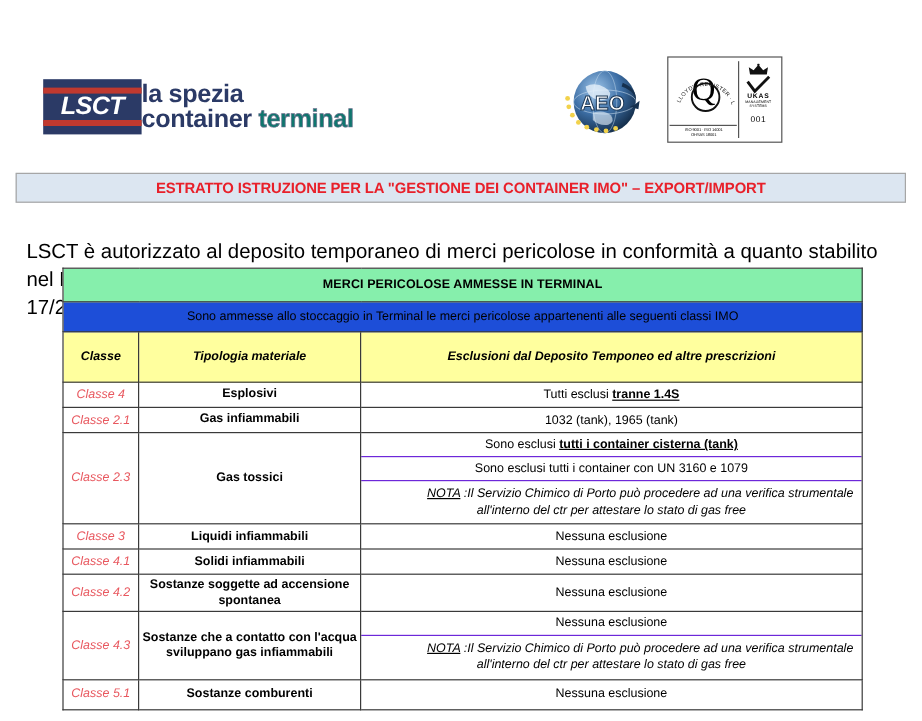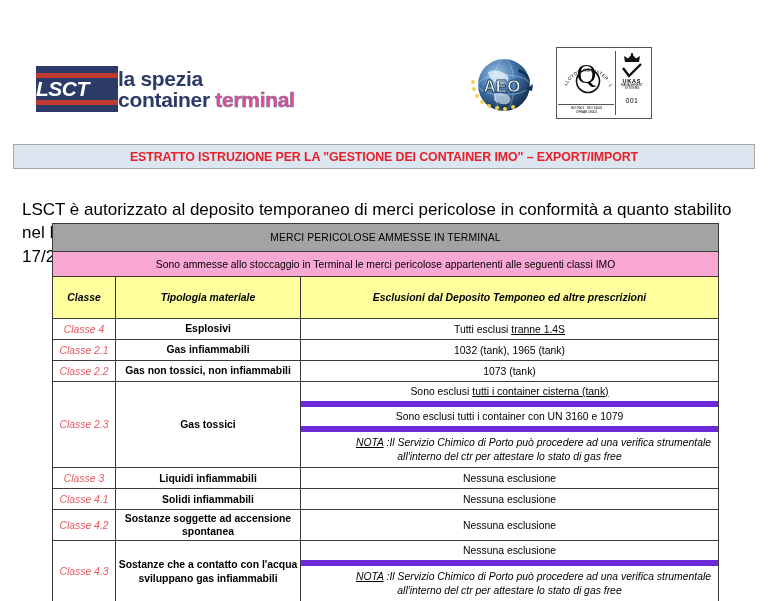--- a/index.html
+++ b/index.html
@@ -30,21 +30,21 @@
     display: flex;
     align-items: center;
   }
   .lsct-mark {
     width: 82px;
     height: 46px;
     background: #2b3a66;
     position: relative;
     display: flex;
     align-items: center;
-    justify-content: flex-start;
+    justify-content: center;
     flex: none;
   }
   .lsct-mark::before,
   .lsct-mark::after {
     content: "";
     position: absolute;
     left: 0;
     right: 0;
     height: 5px;
     background: #c0392f;
@@ -65,21 +65,21 @@
     line-height: 1.02;
   }
   .lsct-w1, .lsct-w2 {
     font-weight: bold;
     font-size: 21px;
     color: #2b3a66;
     letter-spacing: -0.3px;
     display: block;
   }
   .lsct-w2 .terminal {
-    color: #ec4899;
+    color: #0f766e;
     -webkit-text-stroke: 0.6px #6d7490;
   }
 
   
   .aeo {
     position: absolute;
     left: 466px;
     top: 52px;
     width: 78px;
     height: 66px;
@@ -213,29 +213,29 @@
     vertical-align: middle;
     font-size: 10.4px;
   }
   .col-a { width: 63px; }
   .col-b { width: 185px; }
   .col-c { width: 418px; }
 
   .cell-pad { padding: 4px 5px; }
 
   .title-row td {
-    background: #a3a3a3;
-    text-align: center;
-    font-weight: normal;
+    background: #86efac;
+    text-align: center;
+    font-weight: bold;
     font-size: 11.2px;
     height: 27px;
     letter-spacing: 0.1px;
   }
   .sub-row td {
-    background: #f9a8d4;
+    background: #1d4ed8;
     text-align: center;
     font-size: 11.2px;
     height: 24px;
   }
   .head-row td {
     background: #ffff9e;
     text-align: center;
     font-weight: bold;
     font-style: italic;
     font-size: 11.6px;
@@ -262,31 +262,31 @@
   }
   .nota {
     font-style: italic;
     font-size: 9.3px;
     text-align: center;
     line-height: 1.32;
     padding: 3px 6px;
   }
   .nota u { text-decoration: underline; margin-left: 48px; }
 
-  .bu { font-weight: normal; text-decoration: underline; }
+  .bu { font-weight: bold; text-decoration: underline; }
   .b  { font-weight: normal; }
 
   
   table.sub {
     border-collapse: collapse;
     width: 100%;
   }
   table.sub td {
     border: none;
-    border-bottom: 6px solid #6d28d9;
+    border-bottom: 1px solid #6d28d9;
     padding: 4px 5px;
     text-align: center;
   }
   table.sub tr:last-child td { border-bottom: none; }
 
   .r-h24 { height: 21px; }
   .r-h28 { height: 25px; }
   .r-h34 { height: 31px; }
 </style>
 </head>
@@ -399,25 +399,20 @@
         <td class="tipologia cell-pad">Esplosivi</td>
         <td class="escl cell-pad"><span>Tutti esclusi </span><span class="bu">tranne 1.4S</span></td>
       </tr>
 
       <tr class="r-h24">
         <td class="classe">Classe 2.1</td>
         <td class="tipologia cell-pad">Gas infiammabili</td>
         <td class="escl cell-pad">1032 (tank), 1965 (tank)</td>
       </tr>
 
-      <tr class="r-h24">
-        <td class="classe">Classe 2.2</td>
-        <td class="tipologia cell-pad">Gas non tossici, non infiammabili</td>
-        <td class="escl cell-pad">1073 (tank)</td>
-      </tr>
 
       <tr>
         <td class="classe">Classe 2.3</td>
         <td class="tipologia cell-pad">Gas tossici</td>
         <td>
           <table class="sub">
             <tbody>
               <tr>
                 <td class="escl"><span>Sono esclusi </span><span class="bu">tutti i container cisterna (tank)</span></td>
               </tr>

